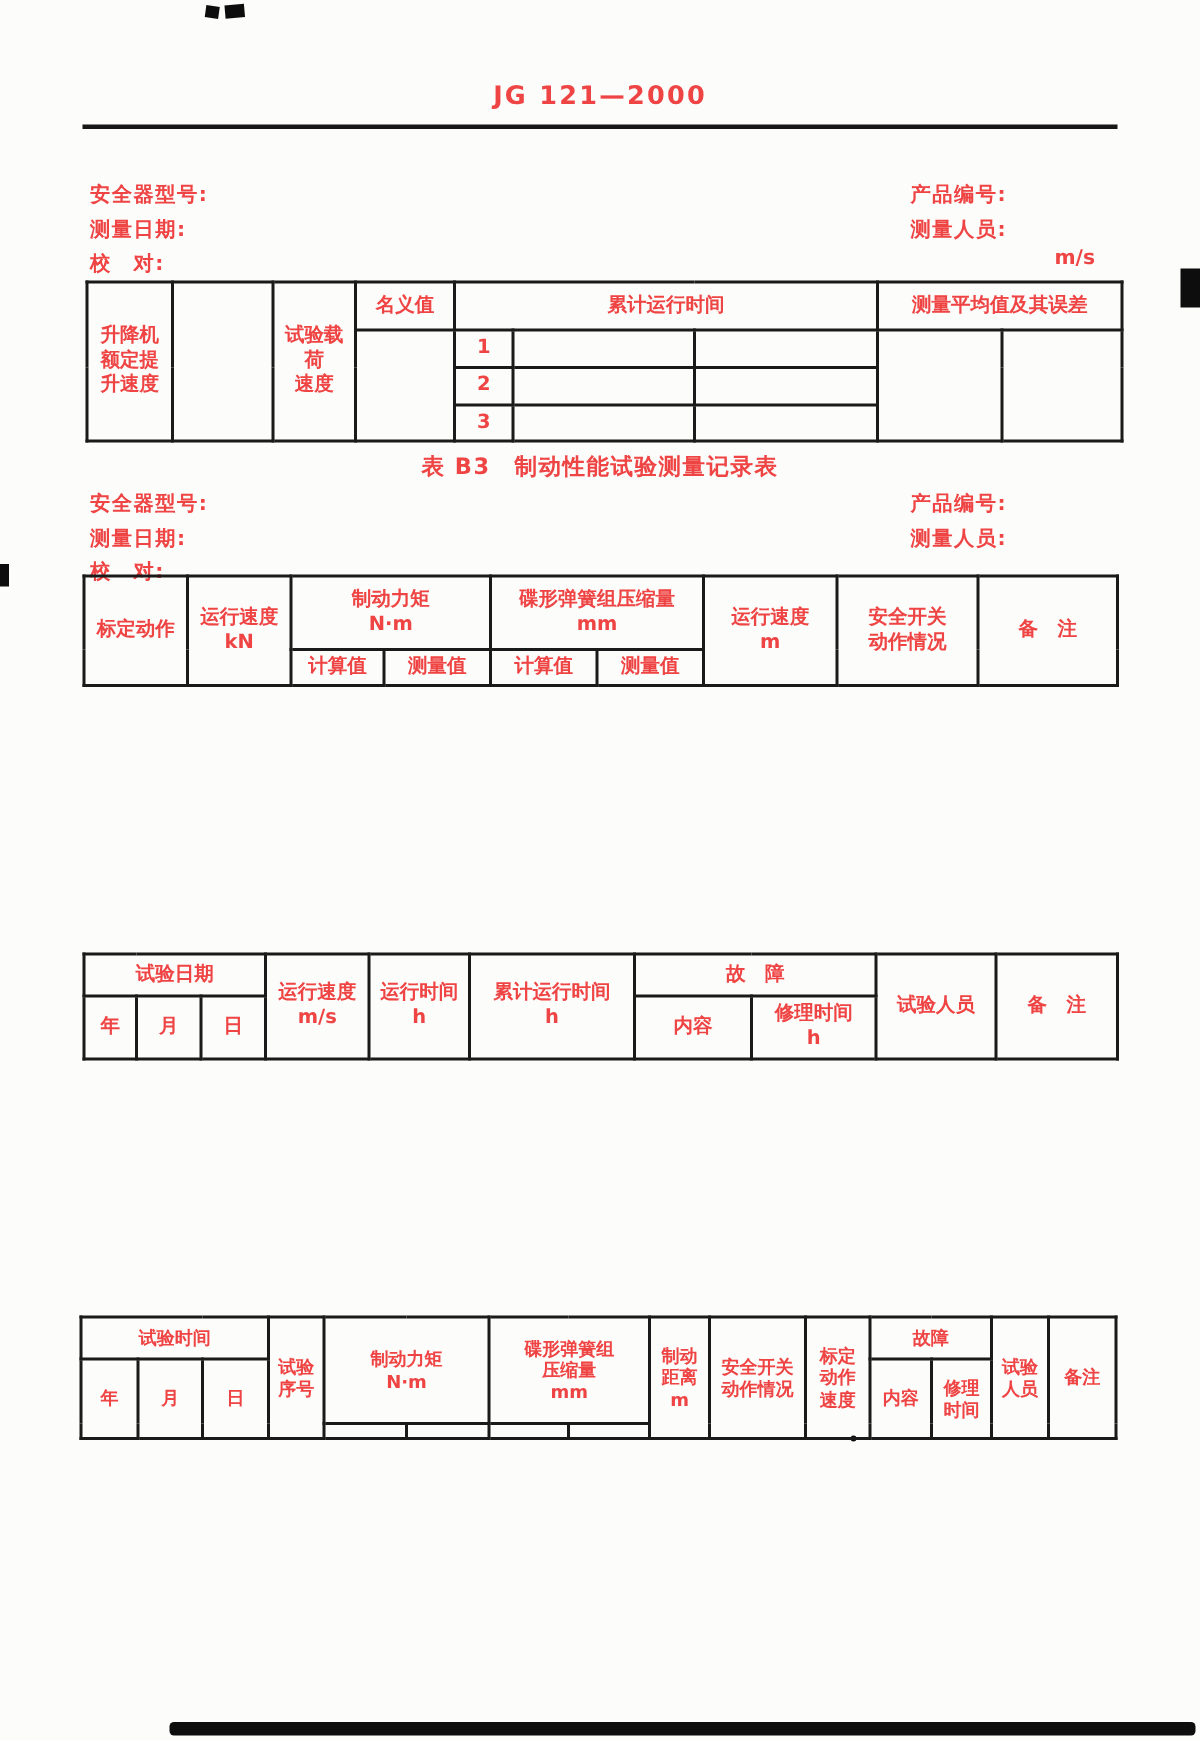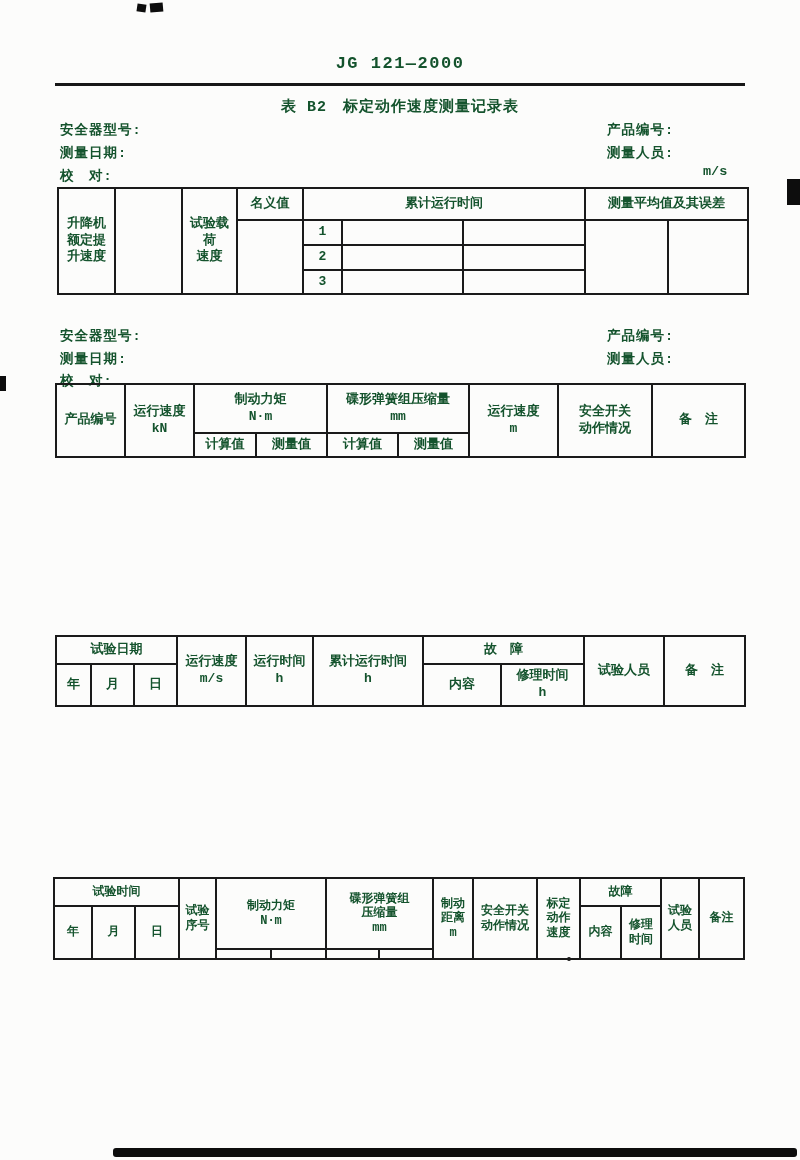--- a/index.html
+++ b/index.html
@@ -4,24 +4,23 @@
 <style>
   html,body{margin:0;padding:0;}
   body{
     background:#e8e8e8;
     font-family:"DejaVu Sans","Liberation Sans",sans-serif;
   }
   .page{
     position:relative;
     width:800px;height:1160px;
     background:#fcfcfb;
-    color:#14532d;
+    color:#ef4444;
     overflow:hidden;
     margin:0 auto;
-    font-family:Liberation Mono, monospace;
   }
   .doc-code{
     position:absolute;top:54px;left:0;width:800px;
     text-align:center;font-size:17px;font-weight:700;letter-spacing:1.5px;
   }
   .head-rule{
     position:absolute;top:83px;left:55px;width:690px;height:3px;
     background:#171717;
   }
   .tbl-title{
@@ -55,23 +54,20 @@
   <div class="art" style="left:137px;top:4px;width:9px;height:8px;transform:rotate(8deg);"></div>
   <div class="art" style="left:150px;top:3px;width:13px;height:9px;transform:rotate(-5deg);"></div>
   <div class="art" style="left:787px;top:179px;width:13px;height:26px;"></div>
   <div class="art" style="left:0;top:376px;width:6px;height:15px;"></div>
   <div class="art" style="left:113px;top:1148px;width:684px;height:9px;border-radius:3px;"></div>
   <div class="art speck" style="left:567px;top:957px;width:4px;height:4px;"></div>
 
   <div class="doc-code">JG 121—2000</div>
   <div class="head-rule"></div>
 
-  <div class="tbl-title" style="top:97px">
-    <span class="lbl">表 B2</span><span>标定动作速度测量记录表</span>
-  </div>
 
   <div class="meta" style="left:60px;top:121px">安全器型号:</div>
   <div class="meta" style="left:607px;top:121px">产品编号:</div>
   <div class="meta" style="left:60px;top:144px">测量日期:</div>
   <div class="meta" style="left:607px;top:144px">测量人员:</div>
   <div class="meta" style="left:60px;top:167px">校　对:</div>
   <div class="unit" style="left:703px;top:164px">m/s</div>
 
   <table class="grid" style="left:57px;top:187px;width:690px">
     <colgroup>
@@ -111,20 +107,23 @@
       <td></td>
     </tr>
     <tr style="height:24px">
       <td>3</td>
       <td></td>
       <td></td>
     </tr>
   </tbody>
     </table>
 
+  <div class="tbl-title" style="top:302px">
+    <span class="lbl">表 B3</span><span>制动性能试验测量记录表</span>
+  </div>
 
   <div class="meta" style="left:60px;top:327px">安全器型号:</div>
   <div class="meta" style="left:607px;top:327px">产品编号:</div>
   <div class="meta" style="left:60px;top:350px">测量日期:</div>
   <div class="meta" style="left:607px;top:350px">测量人员:</div>
   <div class="meta" style="left:60px;top:372px">校　对:</div>
 
   <table class="grid" style="left:55px;top:383px;width:689px">
     <colgroup>
       <col style="width:69px">
@@ -132,21 +131,21 @@
         <col style="width:62px">
       <col style="width:71px">
         <col style="width:71px">
         <col style="width:71px">
       <col style="width:89px">
         <col style="width:94px">
         <col style="width:93px">
     </colgroup>
     <tbody>
         <tr style="height:49px">
-      <td rowspan="2">产品编号</td>
+      <td rowspan="2">标定动作</td>
       <td rowspan="2">运行速度
 kN</td>
       <td colspan="2">制动力矩
 N·m</td>
       <td colspan="2">碟形弹簧组压缩量
 mm</td>
       <td rowspan="2">运行速度
 m</td>
       <td rowspan="2">安全开关
 动作情况</td>

